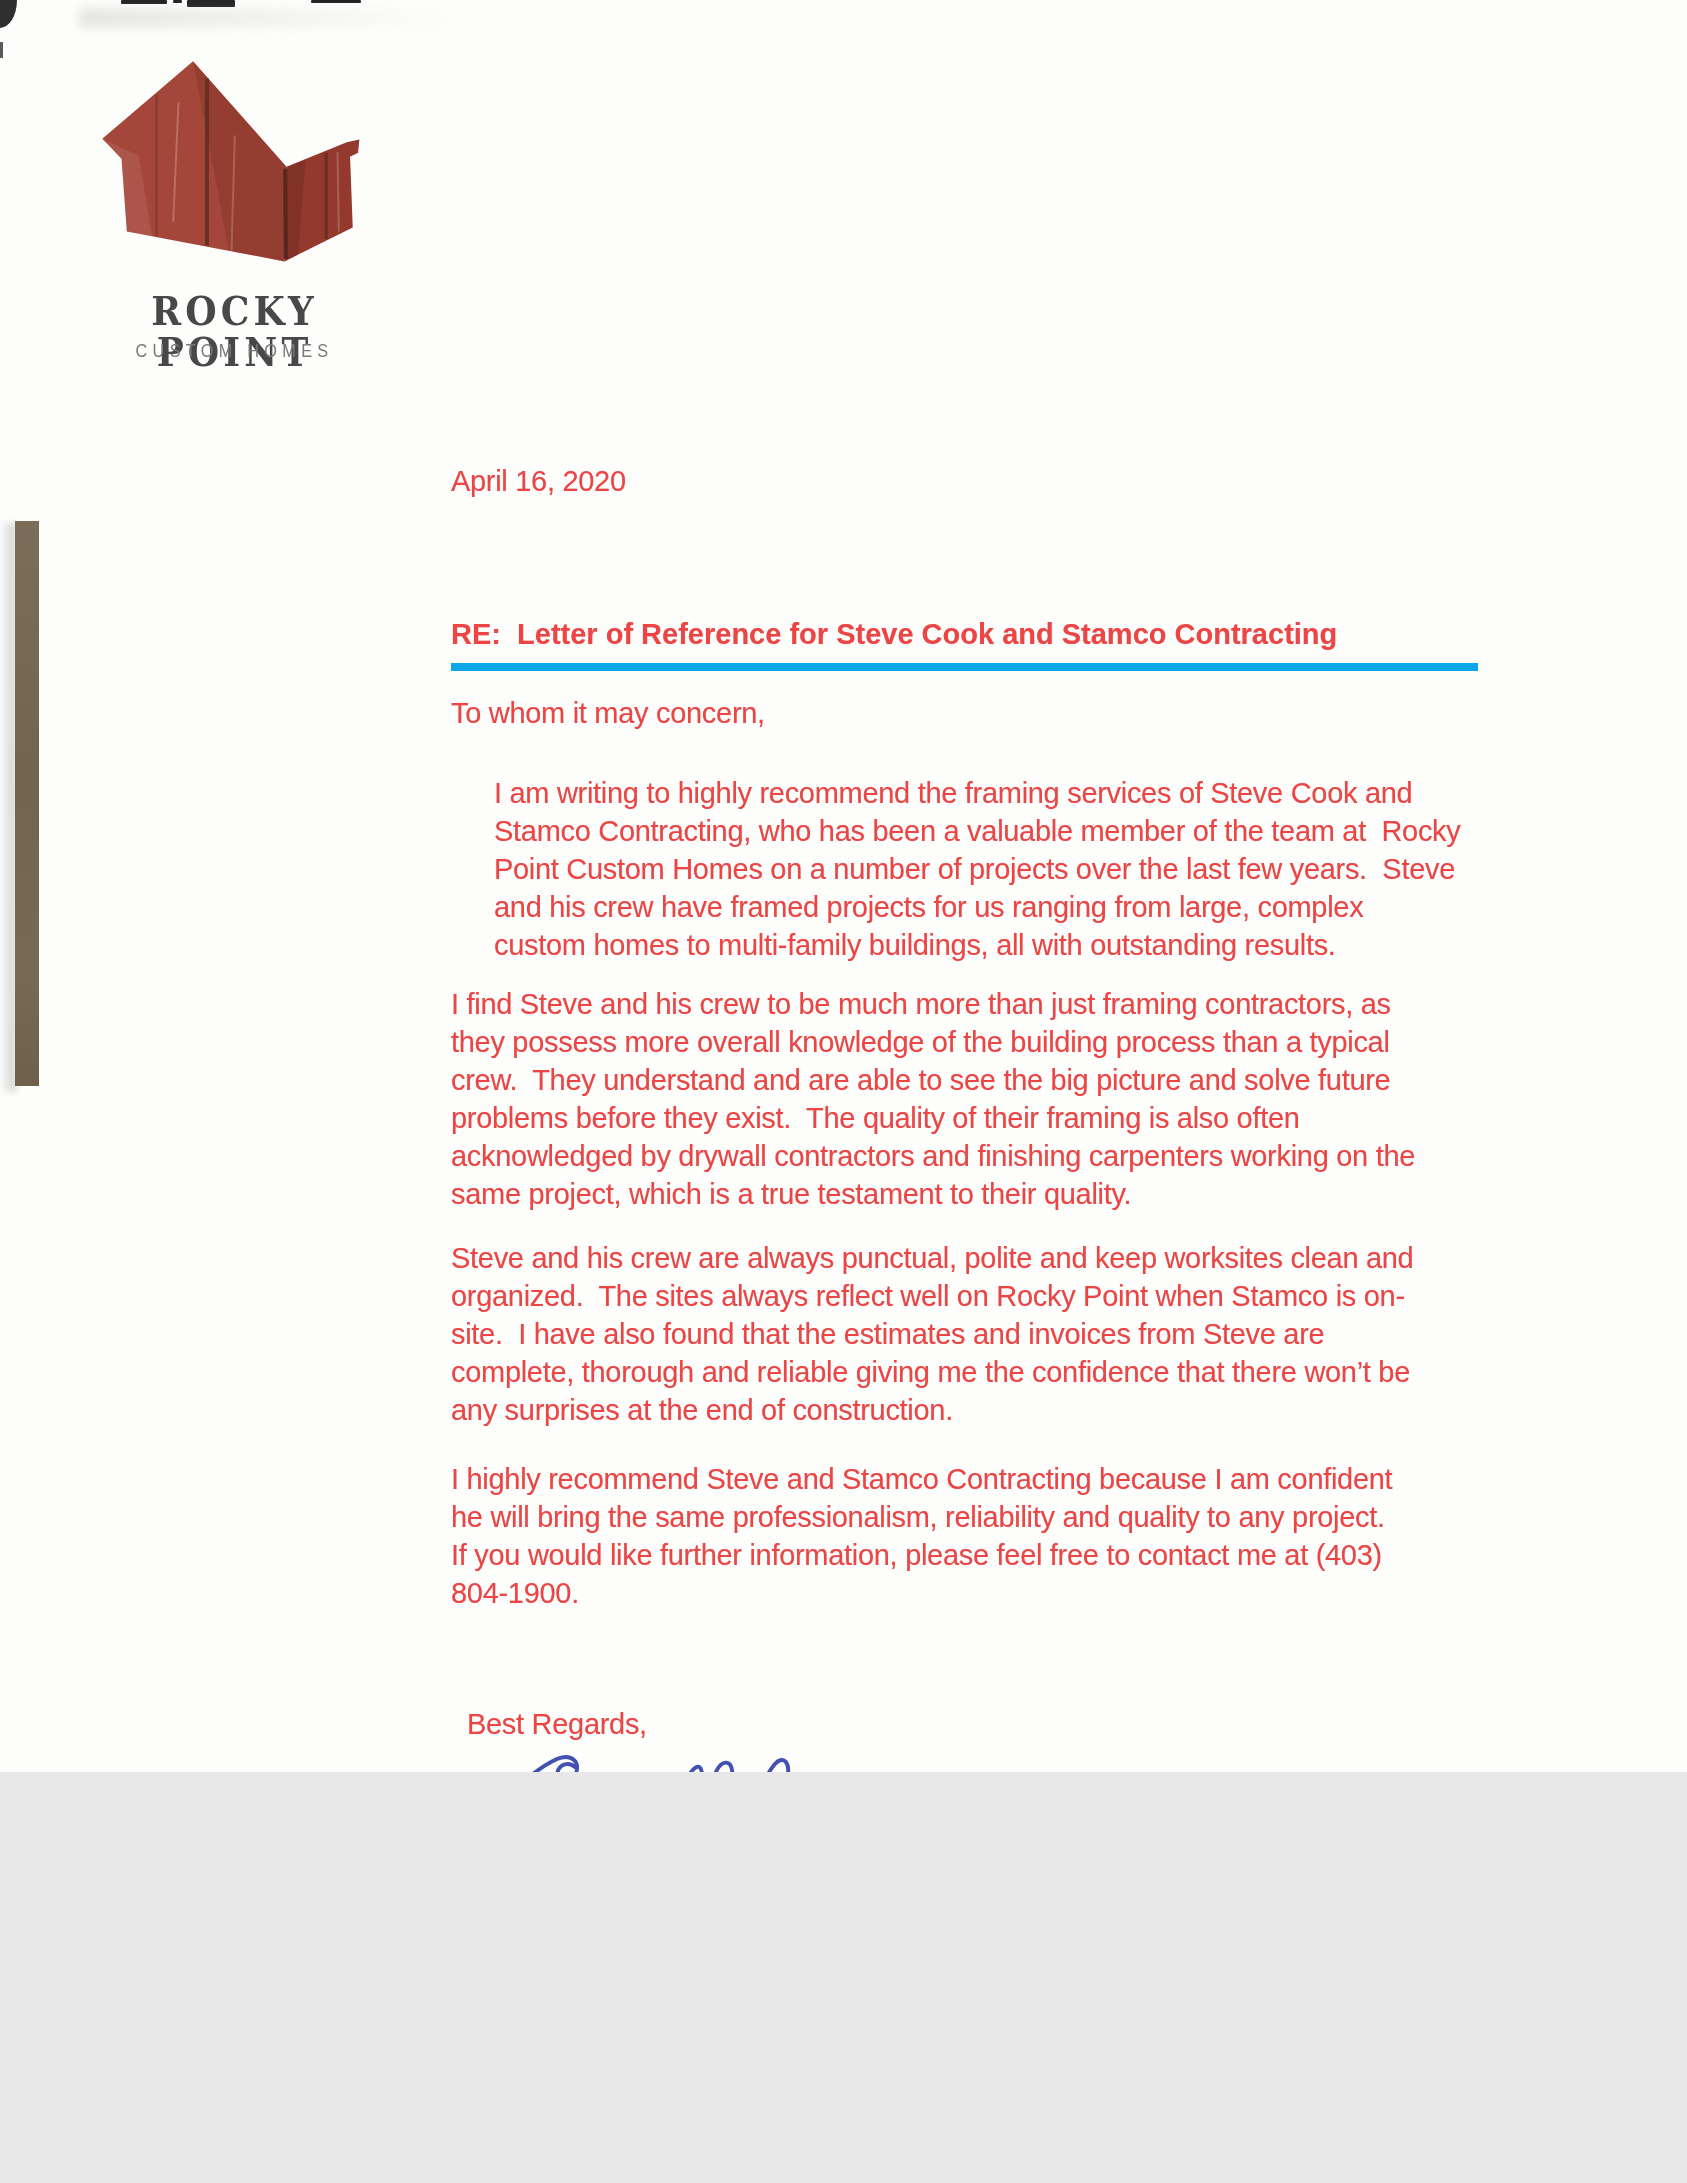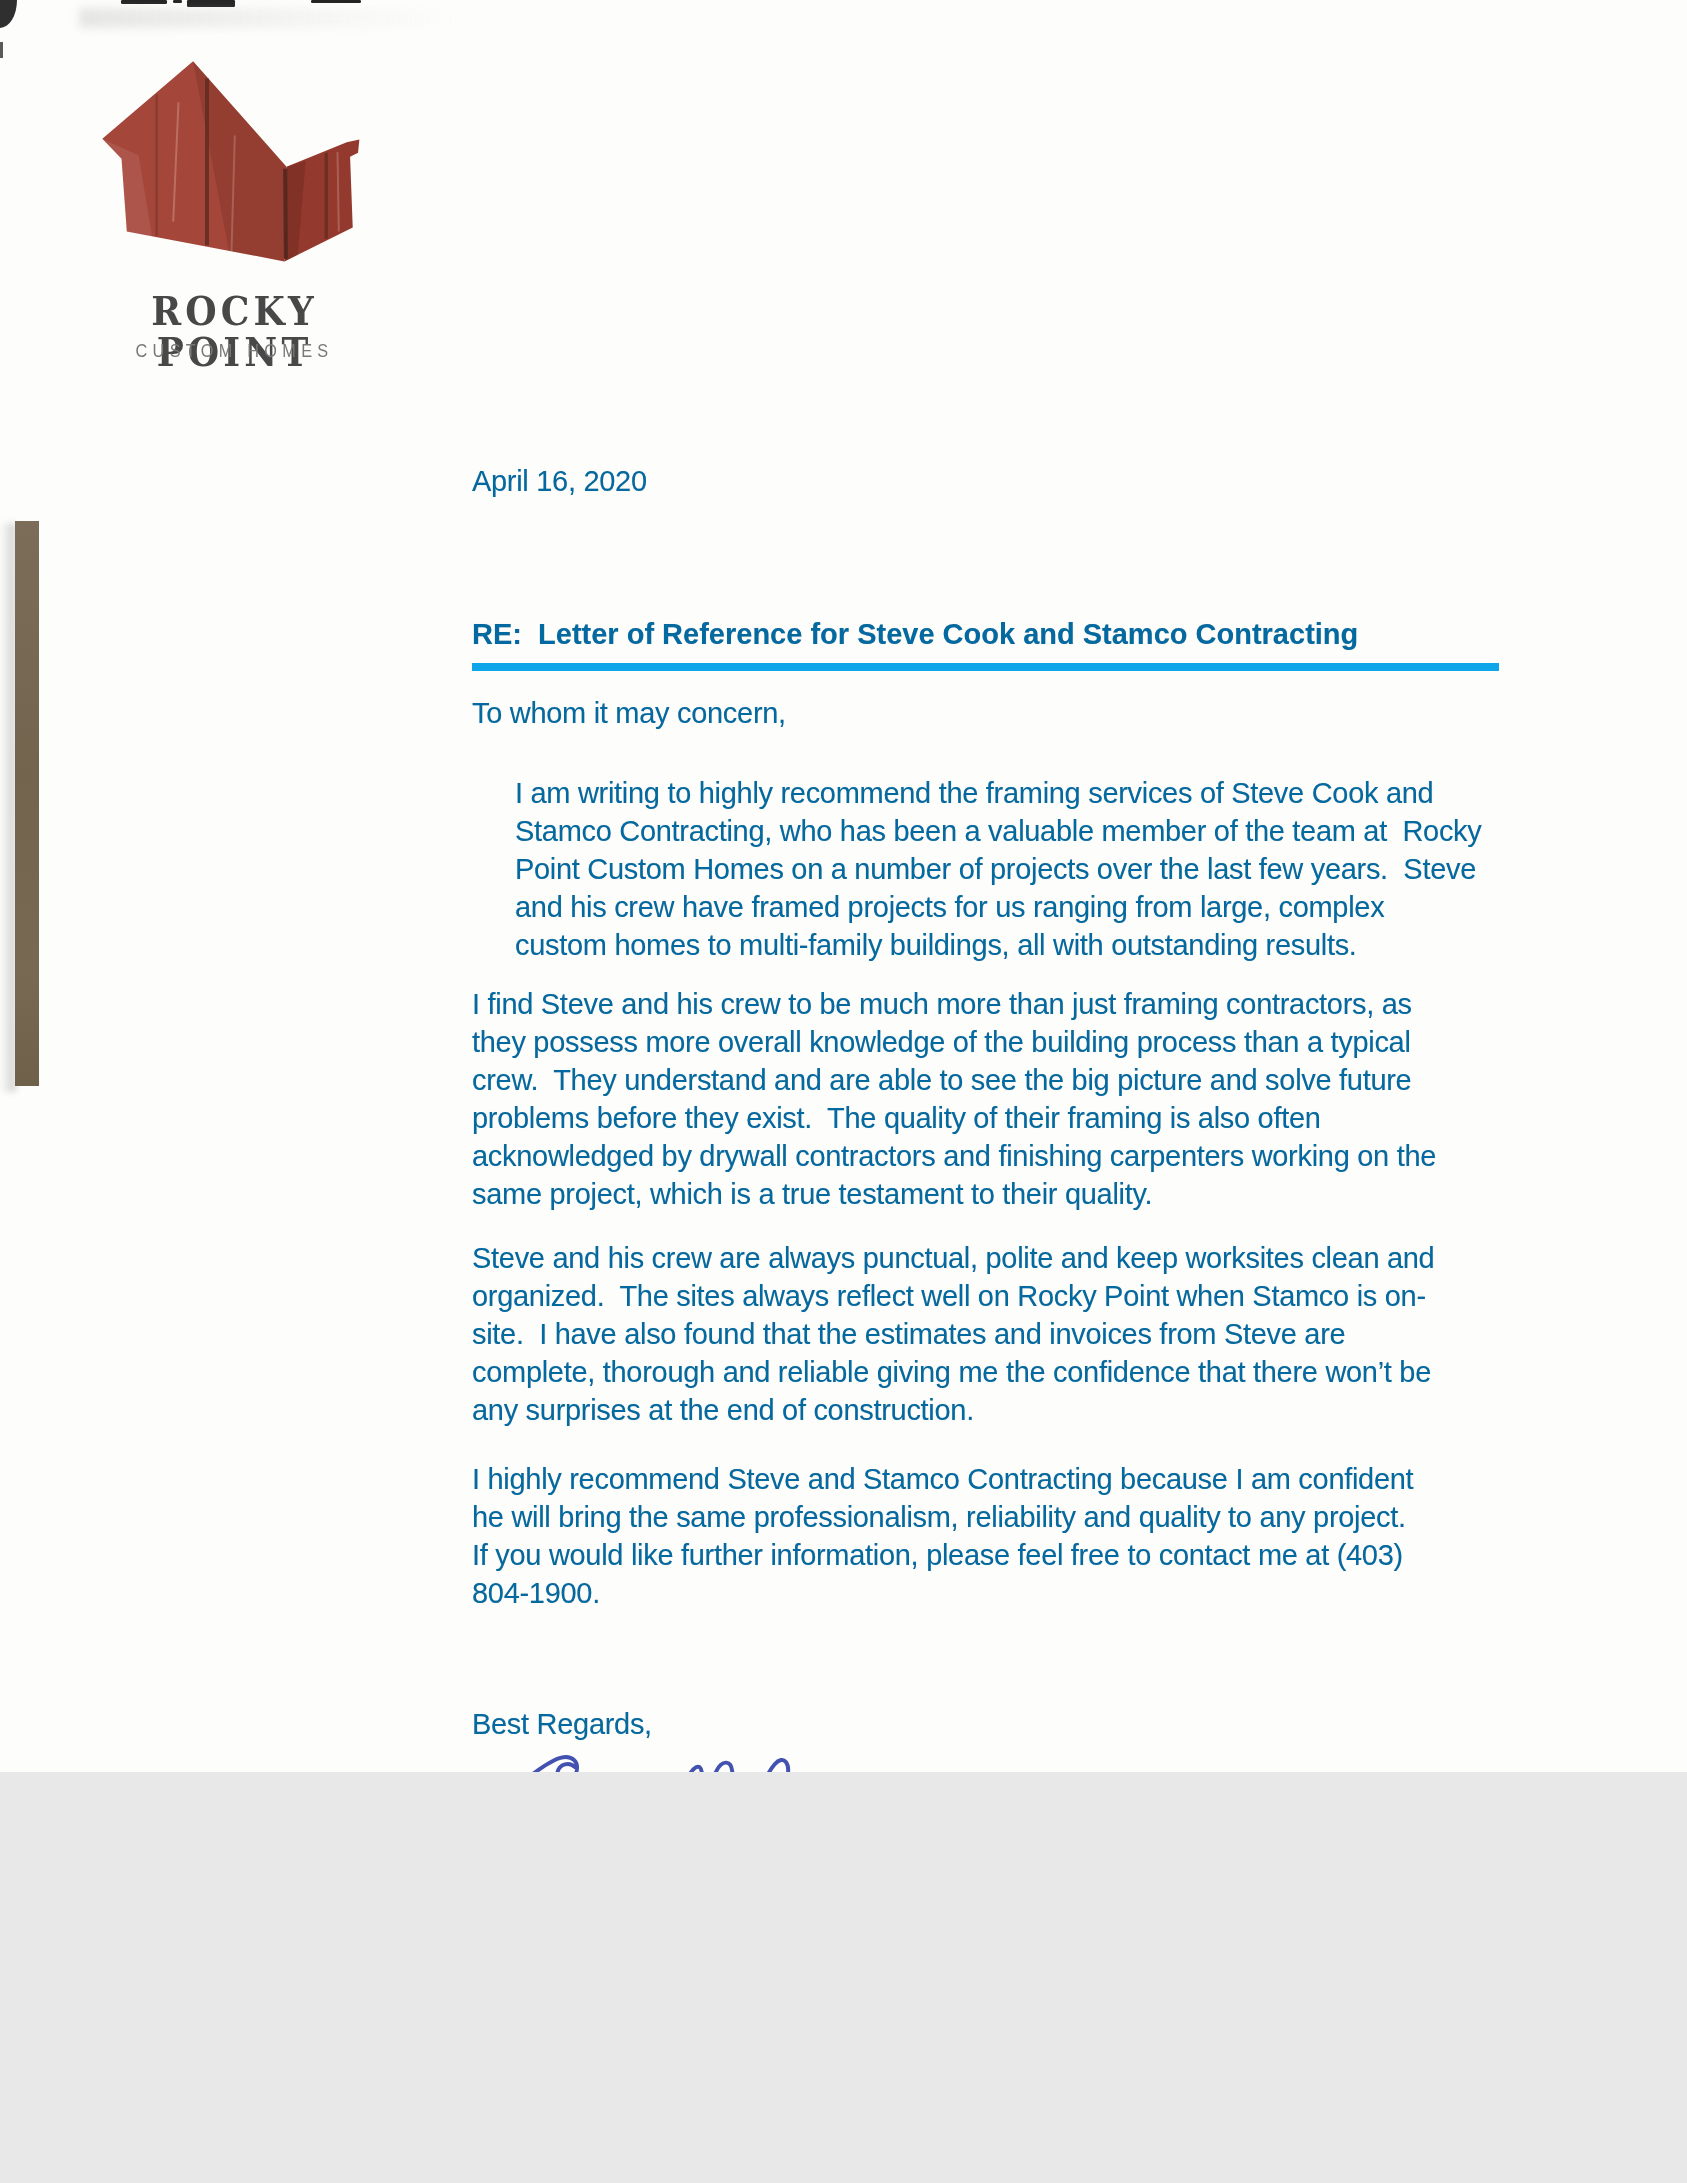--- a/index.html
+++ b/index.html
@@ -42,32 +42,32 @@
   .c3{margin-top:12px;color:#9a9a9a;}
   .c4{margin-top:12px;}
 
   .brown-bar{position:absolute;left:14.6px;top:521px;width:24.5px;height:565px;
              background:linear-gradient(180deg,#7c6d58 0%,#73644e 45%,#786953 80%,#6f604a 100%);}
   .bar-shadow{position:absolute;left:0;top:523px;width:16px;height:569px;
               background:linear-gradient(90deg,rgba(130,130,130,.0),rgba(120,120,120,.35));
               filter:blur(3.3px);}
 
   
-  .txt{position:absolute;left:472px;width:1065px;color:#0369a1;
+  .txt{position:absolute;left:451px;width:1065px;color:#ef4444;
        font-size:29px;line-height:38px;letter-spacing:-0.3px;white-space:pre-wrap;
        text-shadow:0 0 0.7px rgba(60,60,60,.3);}
   .date{top:462px;}
   .subject{top:615px;font-weight:700;letter-spacing:0;width:1027px;
            border-bottom:8px solid #0ea5e9;padding-bottom:10px;}
   .salutation{top:694px;}
   .p1{top:774px;margin-left:43px;}
   .p2{top:985px;}
   .p3{top:1239px;}
   .p4{top:1460px;}
-  .closing{top:1705px;}
+  .closing{top:1705px;margin-left:16px;}
   .sig-name{top:1861px;letter-spacing:0.7px;}
   .sig-title{top:1901px;font-weight:700;font-size:30px;}
 
   .signature-wrap{position:absolute;left:440px;top:1742px;width:410px;height:218px;}
 </style>
 </head>
 <body>
 
 <div class="page">
 

